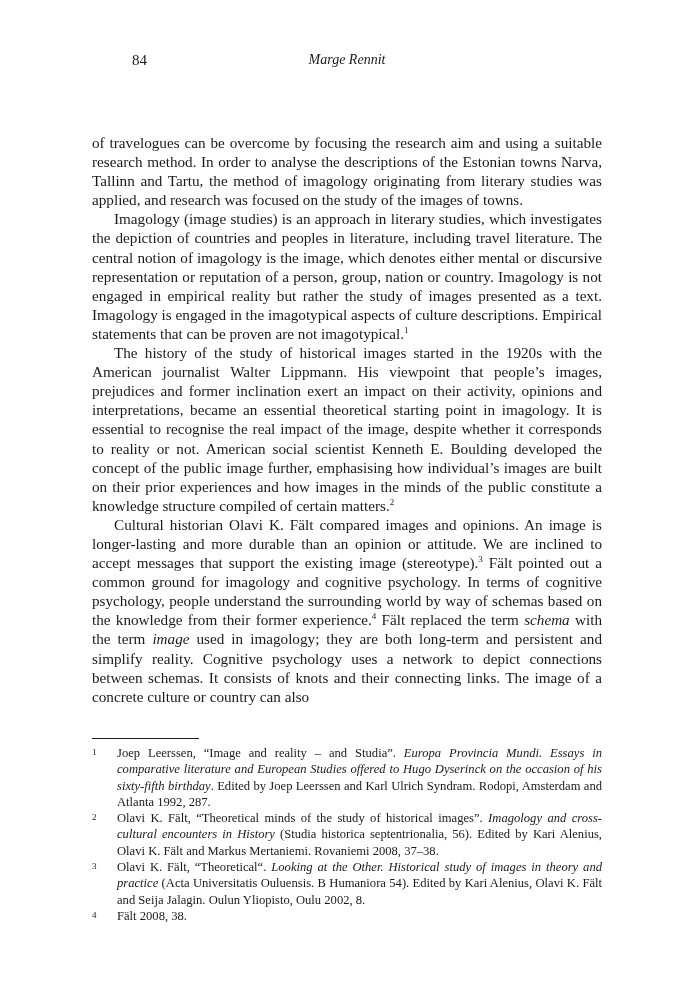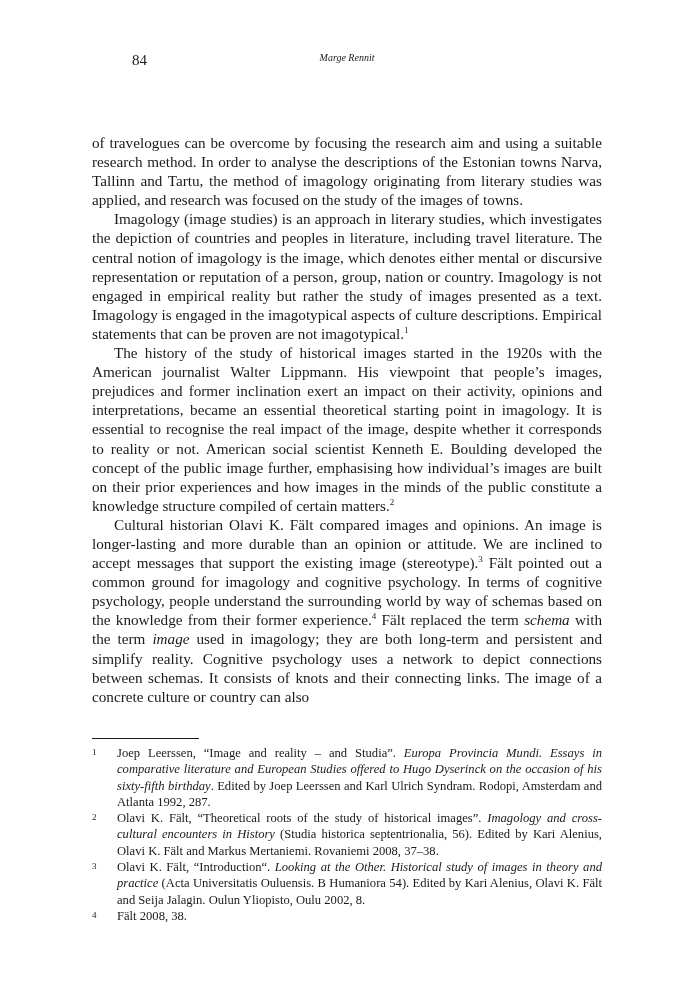--- a/index.html
+++ b/index.html
@@ -1,21 +1,21 @@
 <!DOCTYPE html>
 <html><head>
 <meta charset="utf-8">
 <style>
   html, body { margin: 0; padding: 0; background: #ffffff; }
   body { width: 692px; height: 1002px; position: relative; overflow: hidden;
          font-family: "Liberation Serif", "DejaVu Serif", serif; color: #1a1a1a; }
   .header { position: absolute; top: 52px; left: 92px; width: 510px; height: 20px; }
   .page-num { position: absolute; left: 0; top: 0; font-size: 15px; margin-left: 40px; }
   .running-head { position: absolute; left: 0; right: 0; top: 0; text-align: center;
-                  font-style: italic; font-size: 10px; }
+                  font-style: italic; font-size: 14px; }
   .body-text { position: absolute; top: 133px; left: 92px; width: 510px;
                font-size: 15.2px; line-height: 19.1px; text-align: justify; }
   .body-text p { margin: 0; }
   .body-text p.indent { text-indent: 22px; }
   sup { font-size: 9px; line-height: 0; vertical-align: 6px; }
   .fn-rule { position: absolute; top: 738px; left: 92px; width: 107px; height: 1px; background: #1a1a1a; }
   .footnotes { position: absolute; top: 745px; left: 92px; width: 510px;
                font-size: 12.6px; line-height: 16.3px; }
   .fn { position: relative; padding-left: 25px; text-align: justify; }
   .fn-mark { position: absolute; left: 0; top: -1px; font-size: 9px; }
@@ -36,21 +36,21 @@
   <p class="indent"><span>Cultural historian Olavi K. Fält compared images and opinions. An image is longer-lasting and more durable than an opinion or attitude. We are inclined to accept messages that support the existing image (stereotype).</span><sup>3</sup><span> Fält pointed out a common ground for imagology and cognitive psychology. In terms of cognitive psychology, people understand the surrounding world by way of schemas based on the knowledge from their former experience.</span><sup>4</sup><span> Fält replaced the term </span><i>schema</i><span> with the term </span><i>image</i><span> used in imagology; they are both long-term and persistent and simplify reality. Cognitive psychology uses a network to depict connections between schemas. It consists of knots and their connecting links. The image of a concrete culture or country can also</span></p>
 </div>
 
 <div class="fn-rule"></div>
 
 <div class="footnotes">
   <div class="fn">
     <span class="fn-mark">1</span><span>Joep Leerssen, “Image and reality – and Studia”. </span><i>Europa Provincia Mundi. Essays in comparative literature and European Studies offered to Hugo Dyserinck on the occasion of his sixty-fifth birthday</i><span>. Edited by Joep Leerssen and Karl Ulrich Syndram. Rodopi, Amsterdam and Atlanta 1992, 287.</span>
   </div>
   <div class="fn">
-    <span class="fn-mark">2</span><span>Olavi K. Fält, “Theoretical roots of the study of historical images”. </span><i>Imagology and cross-cultural encounters in History</i><span> (Studia historica septentrionalia, 56). Edited by Kari Alenius, Olavi K. Fält and Markus Mertaniemi. Rovaniemi 2008, 37–38.</span>
+    <span class="fn-mark">2</span><span>Olavi K. Fält, “Theoretical minds of the study of historical images”. </span><i>Imagology and cross-cultural encounters in History</i><span> (Studia historica septentrionalia, 56). Edited by Kari Alenius, Olavi K. Fält and Markus Mertaniemi. Rovaniemi 2008, 37–38.</span>
   </div>
   <div class="fn">
-    <span class="fn-mark">3</span><span>Olavi K. Fält, “Introduction“. </span><i>Looking at the Other. Historical study of images in theory and practice</i><span> (Acta Universitatis Ouluensis. B Humaniora 54). Edited by Kari Alenius, Olavi K. Fält and Seija Jalagin. Oulun Yliopisto, Oulu 2002, 8.</span>
+    <span class="fn-mark">3</span><span>Olavi K. Fält, “Theoretical“. </span><i>Looking at the Other. Historical study of images in theory and practice</i><span> (Acta Universitatis Ouluensis. B Humaniora 54). Edited by Kari Alenius, Olavi K. Fält and Seija Jalagin. Oulun Yliopisto, Oulu 2002, 8.</span>
   </div>
   <div class="fn">
     <span class="fn-mark">4</span><span>Fält 2008, 38.</span><i></i><span></span>
   </div>
 </div>
 
 </body></html>

